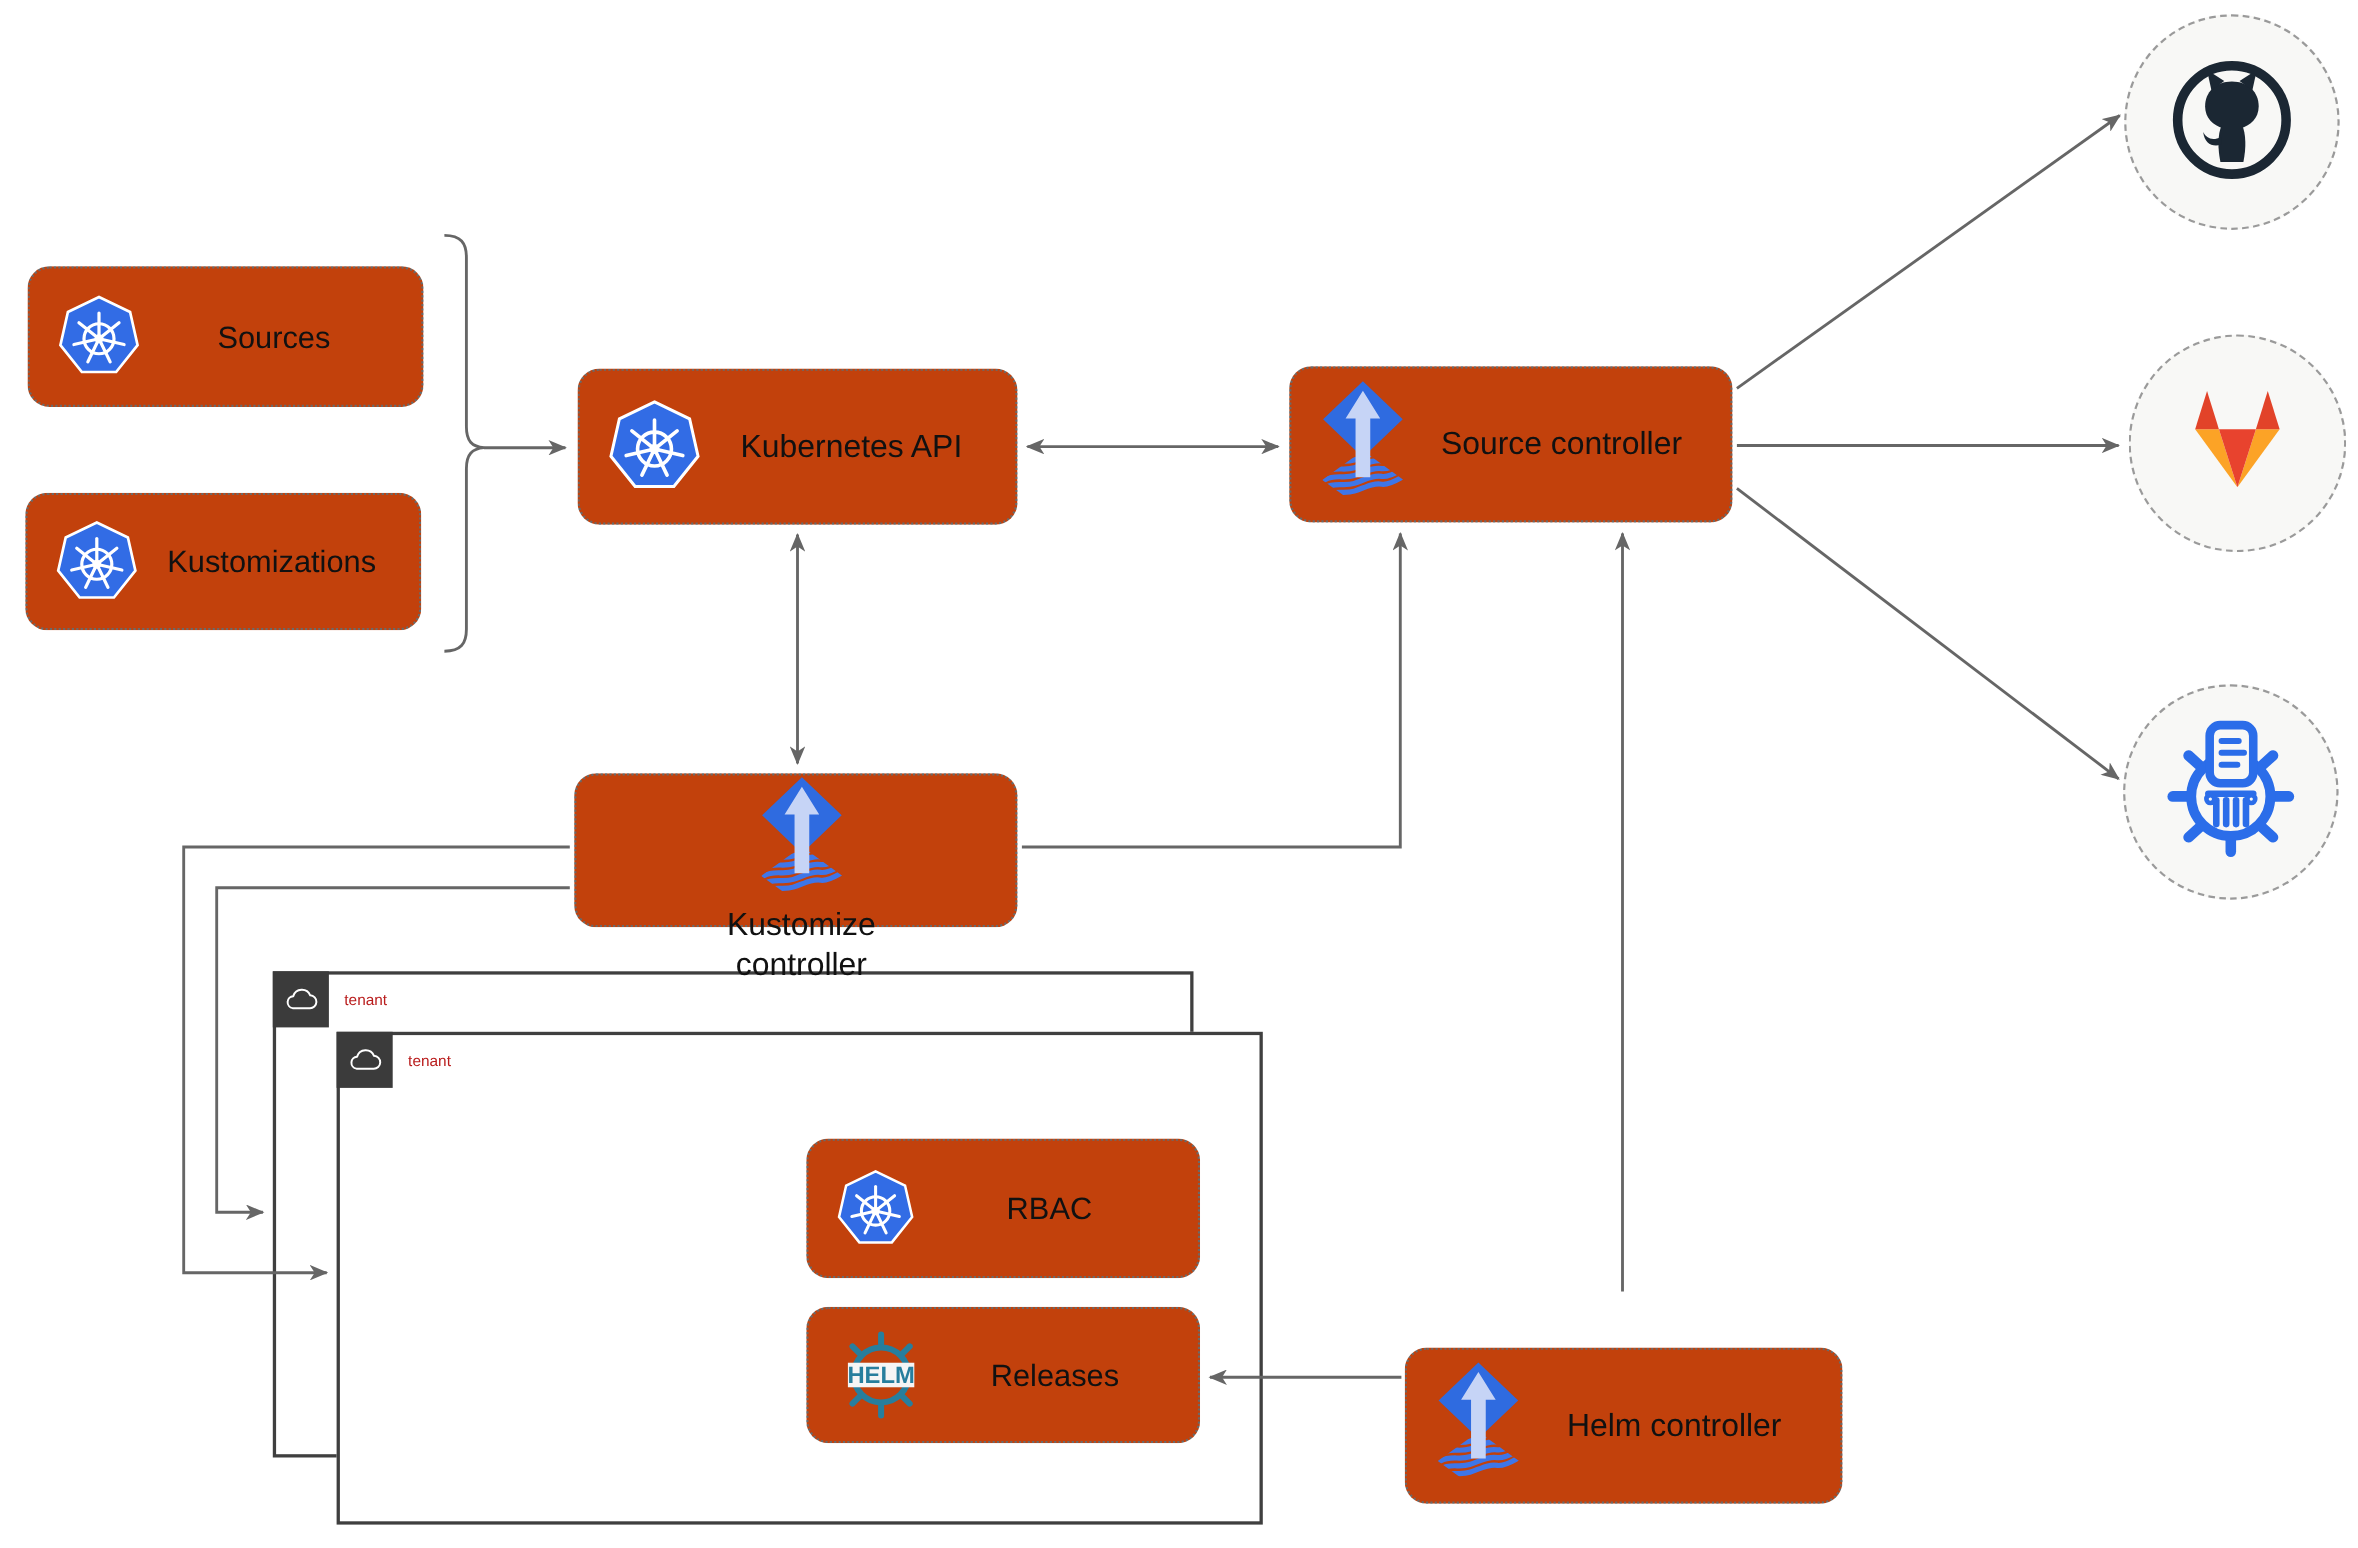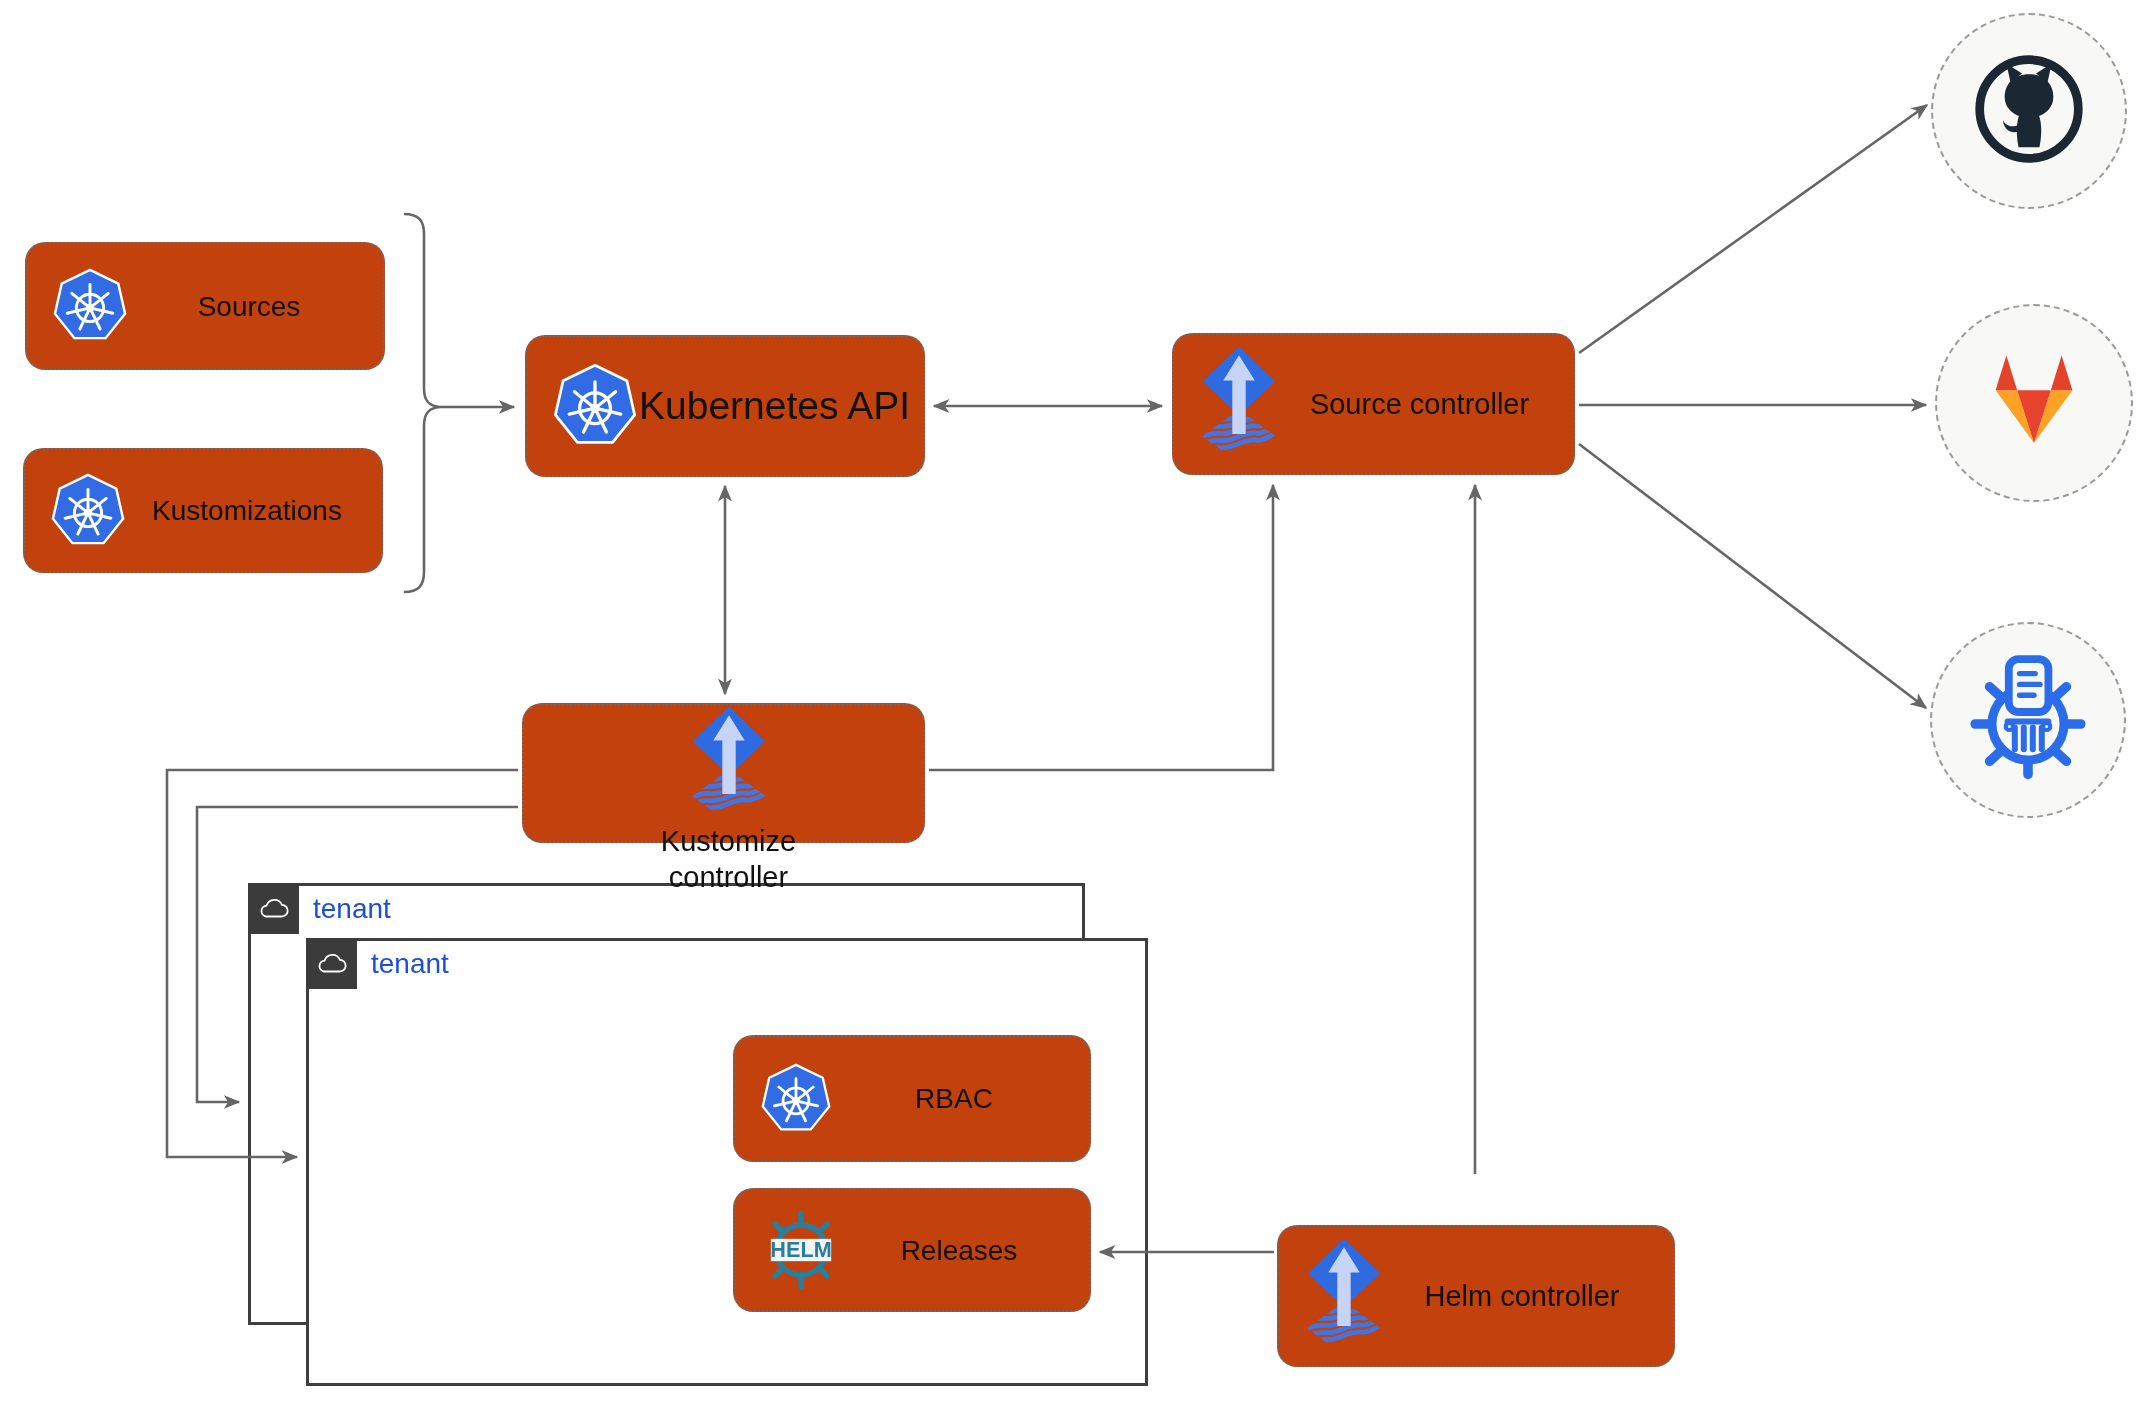--- a/index.html
+++ b/index.html
@@ -15,21 +15,21 @@
   .node .icon-wrap{flex:0 0 auto;display:flex;align-items:center;justify-content:center;}
   .tenant{
     position:absolute;background:#ffffff;border:3px solid #3f3f3f;box-sizing:border-box;
   }
   .tenant-header{
     position:absolute;left:-3px;top:-3px;width:51px;height:51px;background:#3b3b3b;
     display:flex;align-items:center;justify-content:center;
   }
   .tenant-label{
     position:absolute;left:62px;top:-3px;height:51px;display:flex;align-items:center;
-    font-size:28px;color:#1d4ed8;
+    font-size:14px;color:#b91c1c;
   }
   .ext-circle{
     position:absolute;border:2.5px dashed #9a9a9a;border-radius:50%;background:#f8f8f6;
     display:flex;align-items:center;justify-content:center;box-sizing:border-box;
   }
   #wires{position:absolute;left:0;top:0;width:2144px;height:1407px;pointer-events:none;z-index:60;}
   .z10{z-index:10}.z20{z-index:20}.z30{z-index:30}.z40{z-index:40}
 </style>
 </head>
 <body>
@@ -86,21 +86,21 @@
           <line x1="40" y1="41" x2="63.4" y2="46.4"></line>
             <line x1="40" y1="41" x2="50.4" y2="62.6"></line>
           <line x1="40" y1="41" x2="29.6" y2="62.6"></line>
             <line x1="40" y1="41" x2="16.6" y2="46.4"></line>
           <line x1="40" y1="41" x2="21.3" y2="26"></line>
         </g>
         <circle cx="40" cy="41" r="14" fill="none" stroke="#ffffff" stroke-width="3"></circle>
         <circle cx="40" cy="41" r="4.2" fill="#ffffff"></circle>
       </svg>
     </span>
-    <span class="nlabel" style="font-size:39px;white-space:nowrap;">Kubernetes API</span>
+    <span class="nlabel" style="font-size:29px;white-space:nowrap;">Kubernetes API</span>
   </div>
 
   <div class="node z20" style="left:1172px;top:333px;width:403px;height:142px;">
     <span class="icon-wrap">
       <svg width="82" height="118" viewBox="0 0 100 150">
         <polygon points="50,2 96,46 50,90 4,46" fill="#2f6be0"></polygon>
         <g clip-path="url(#fx1)">
           <g stroke="#3e76e8" stroke-width="6" fill="none" stroke-linecap="round">
             <path d="M6 98 C18 91 28 97 40 93 C52 89 62 83 72 85 C80 86 88 81 95 77"></path>
             <path d="M6 107 C18 100 28 106 40 102 C52 98 62 92 72 94 C80 95 88 90 95 86"></path>

